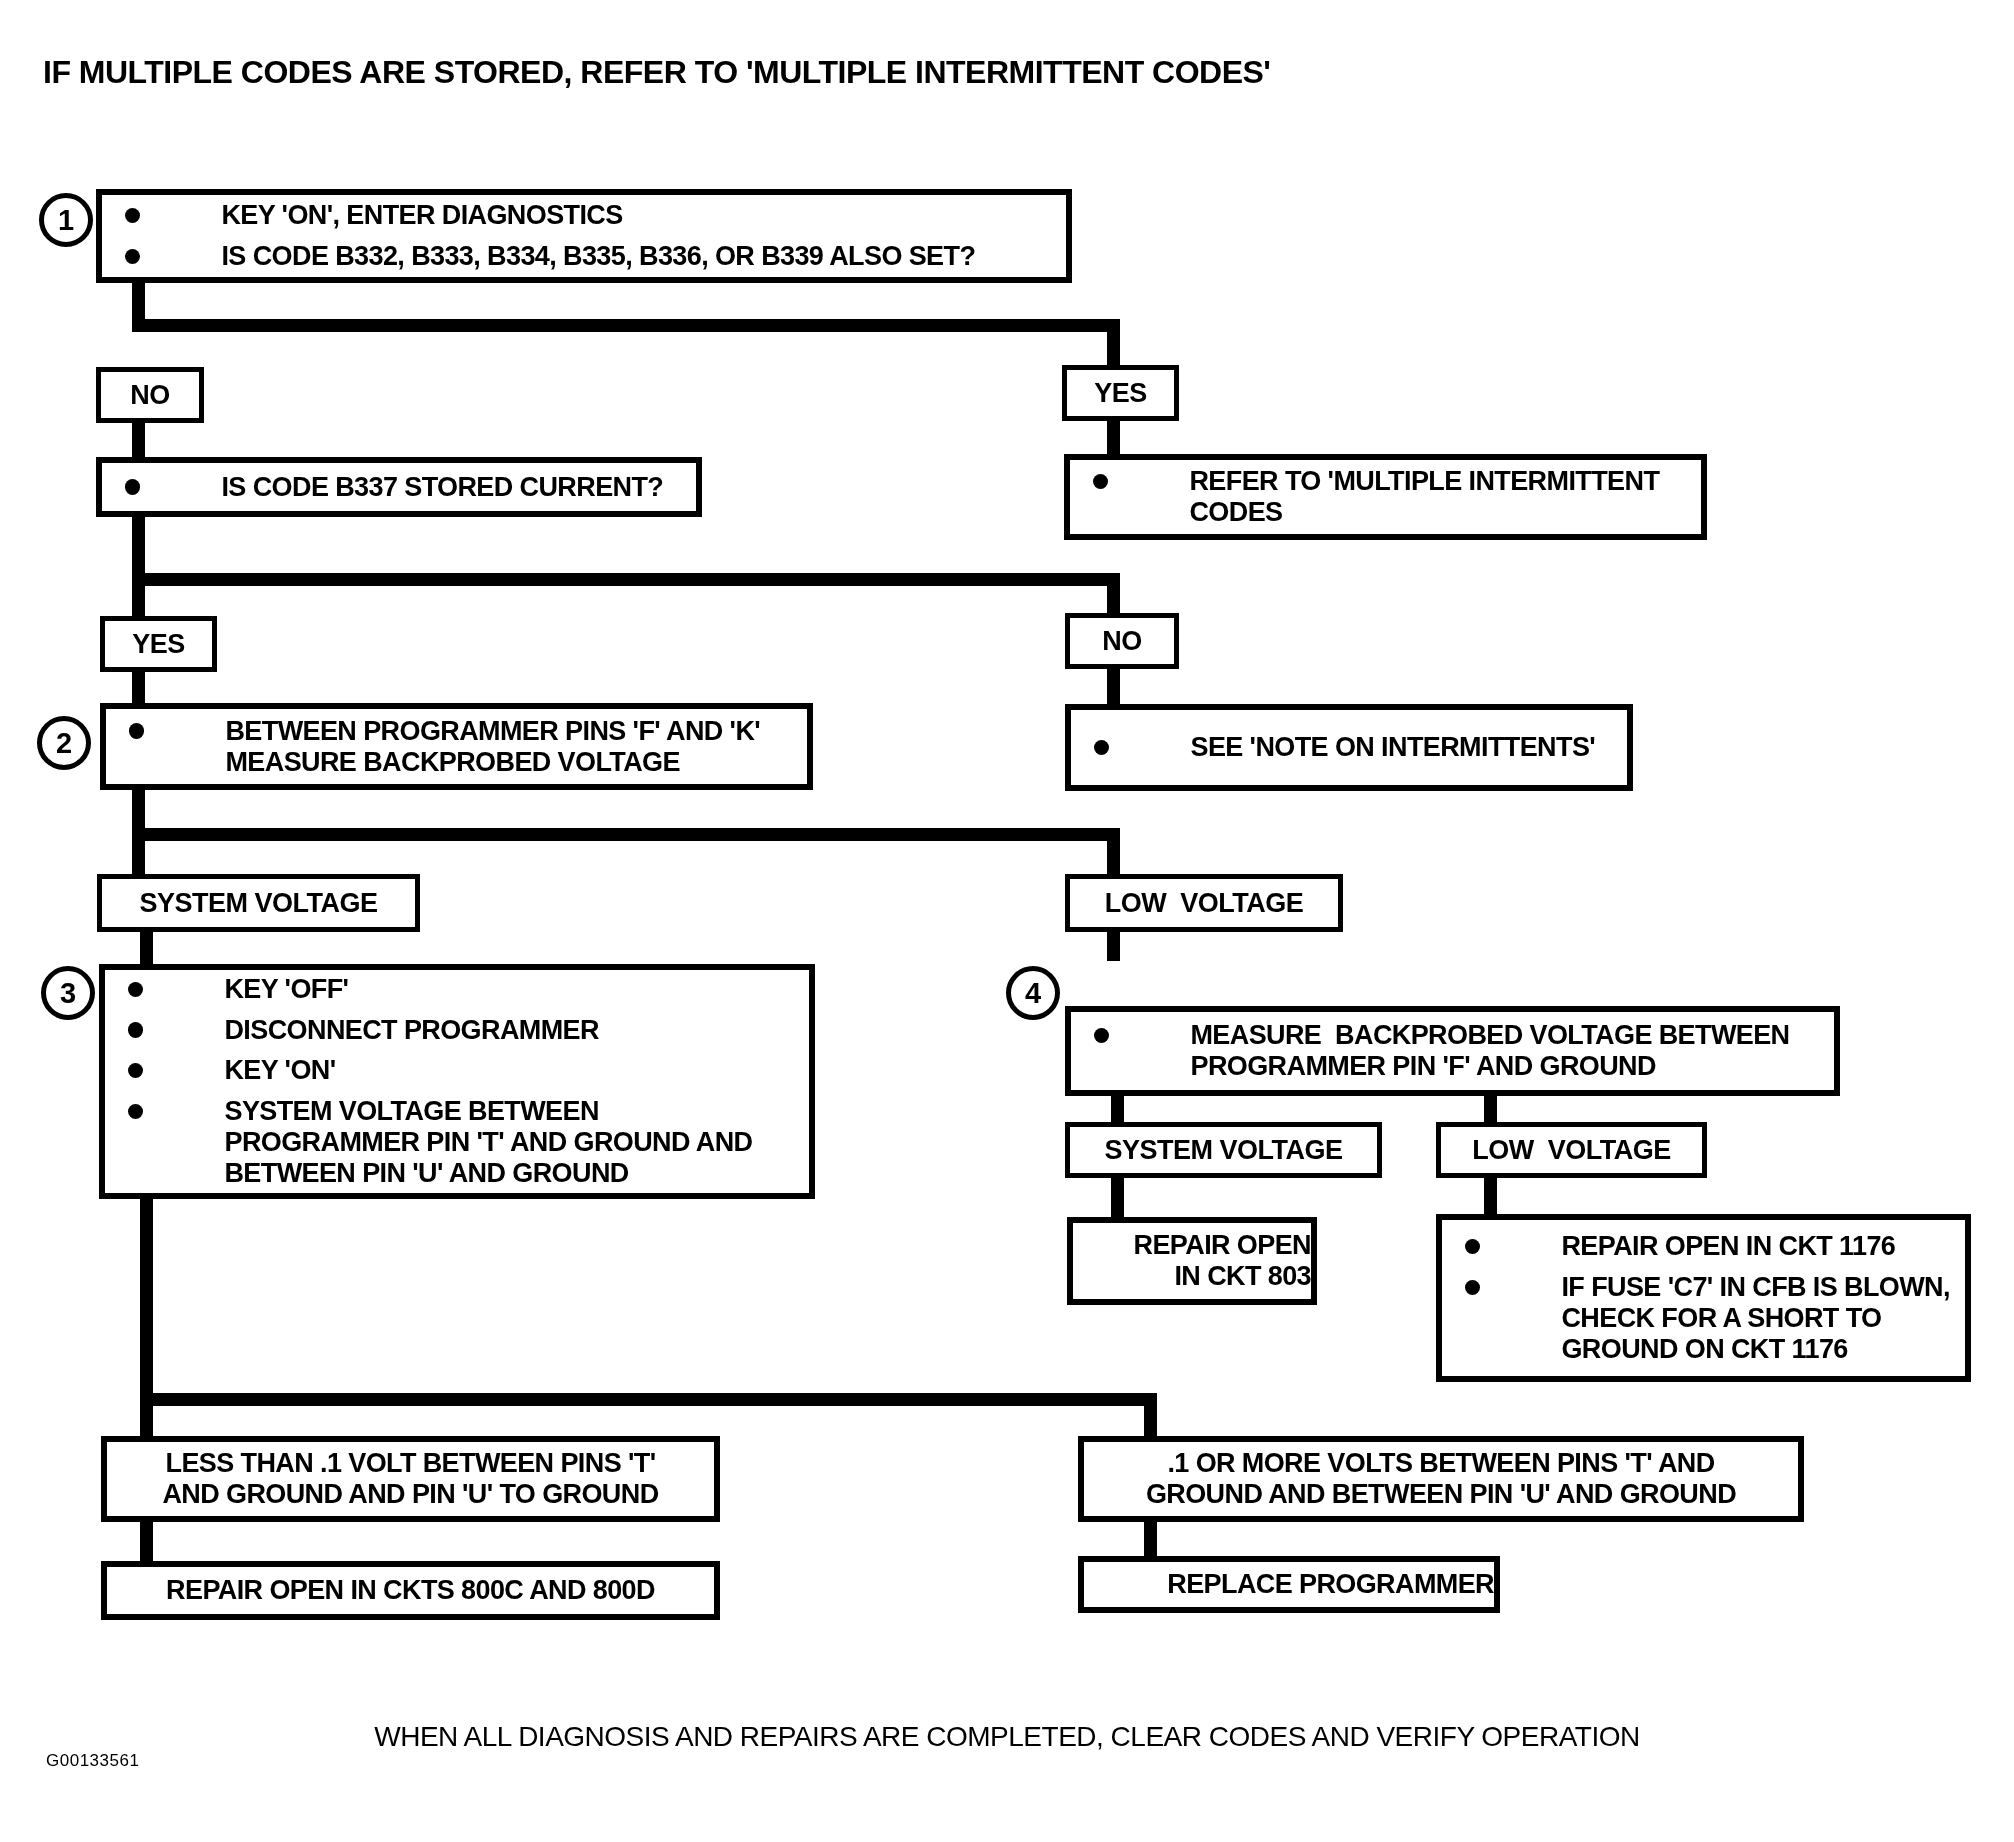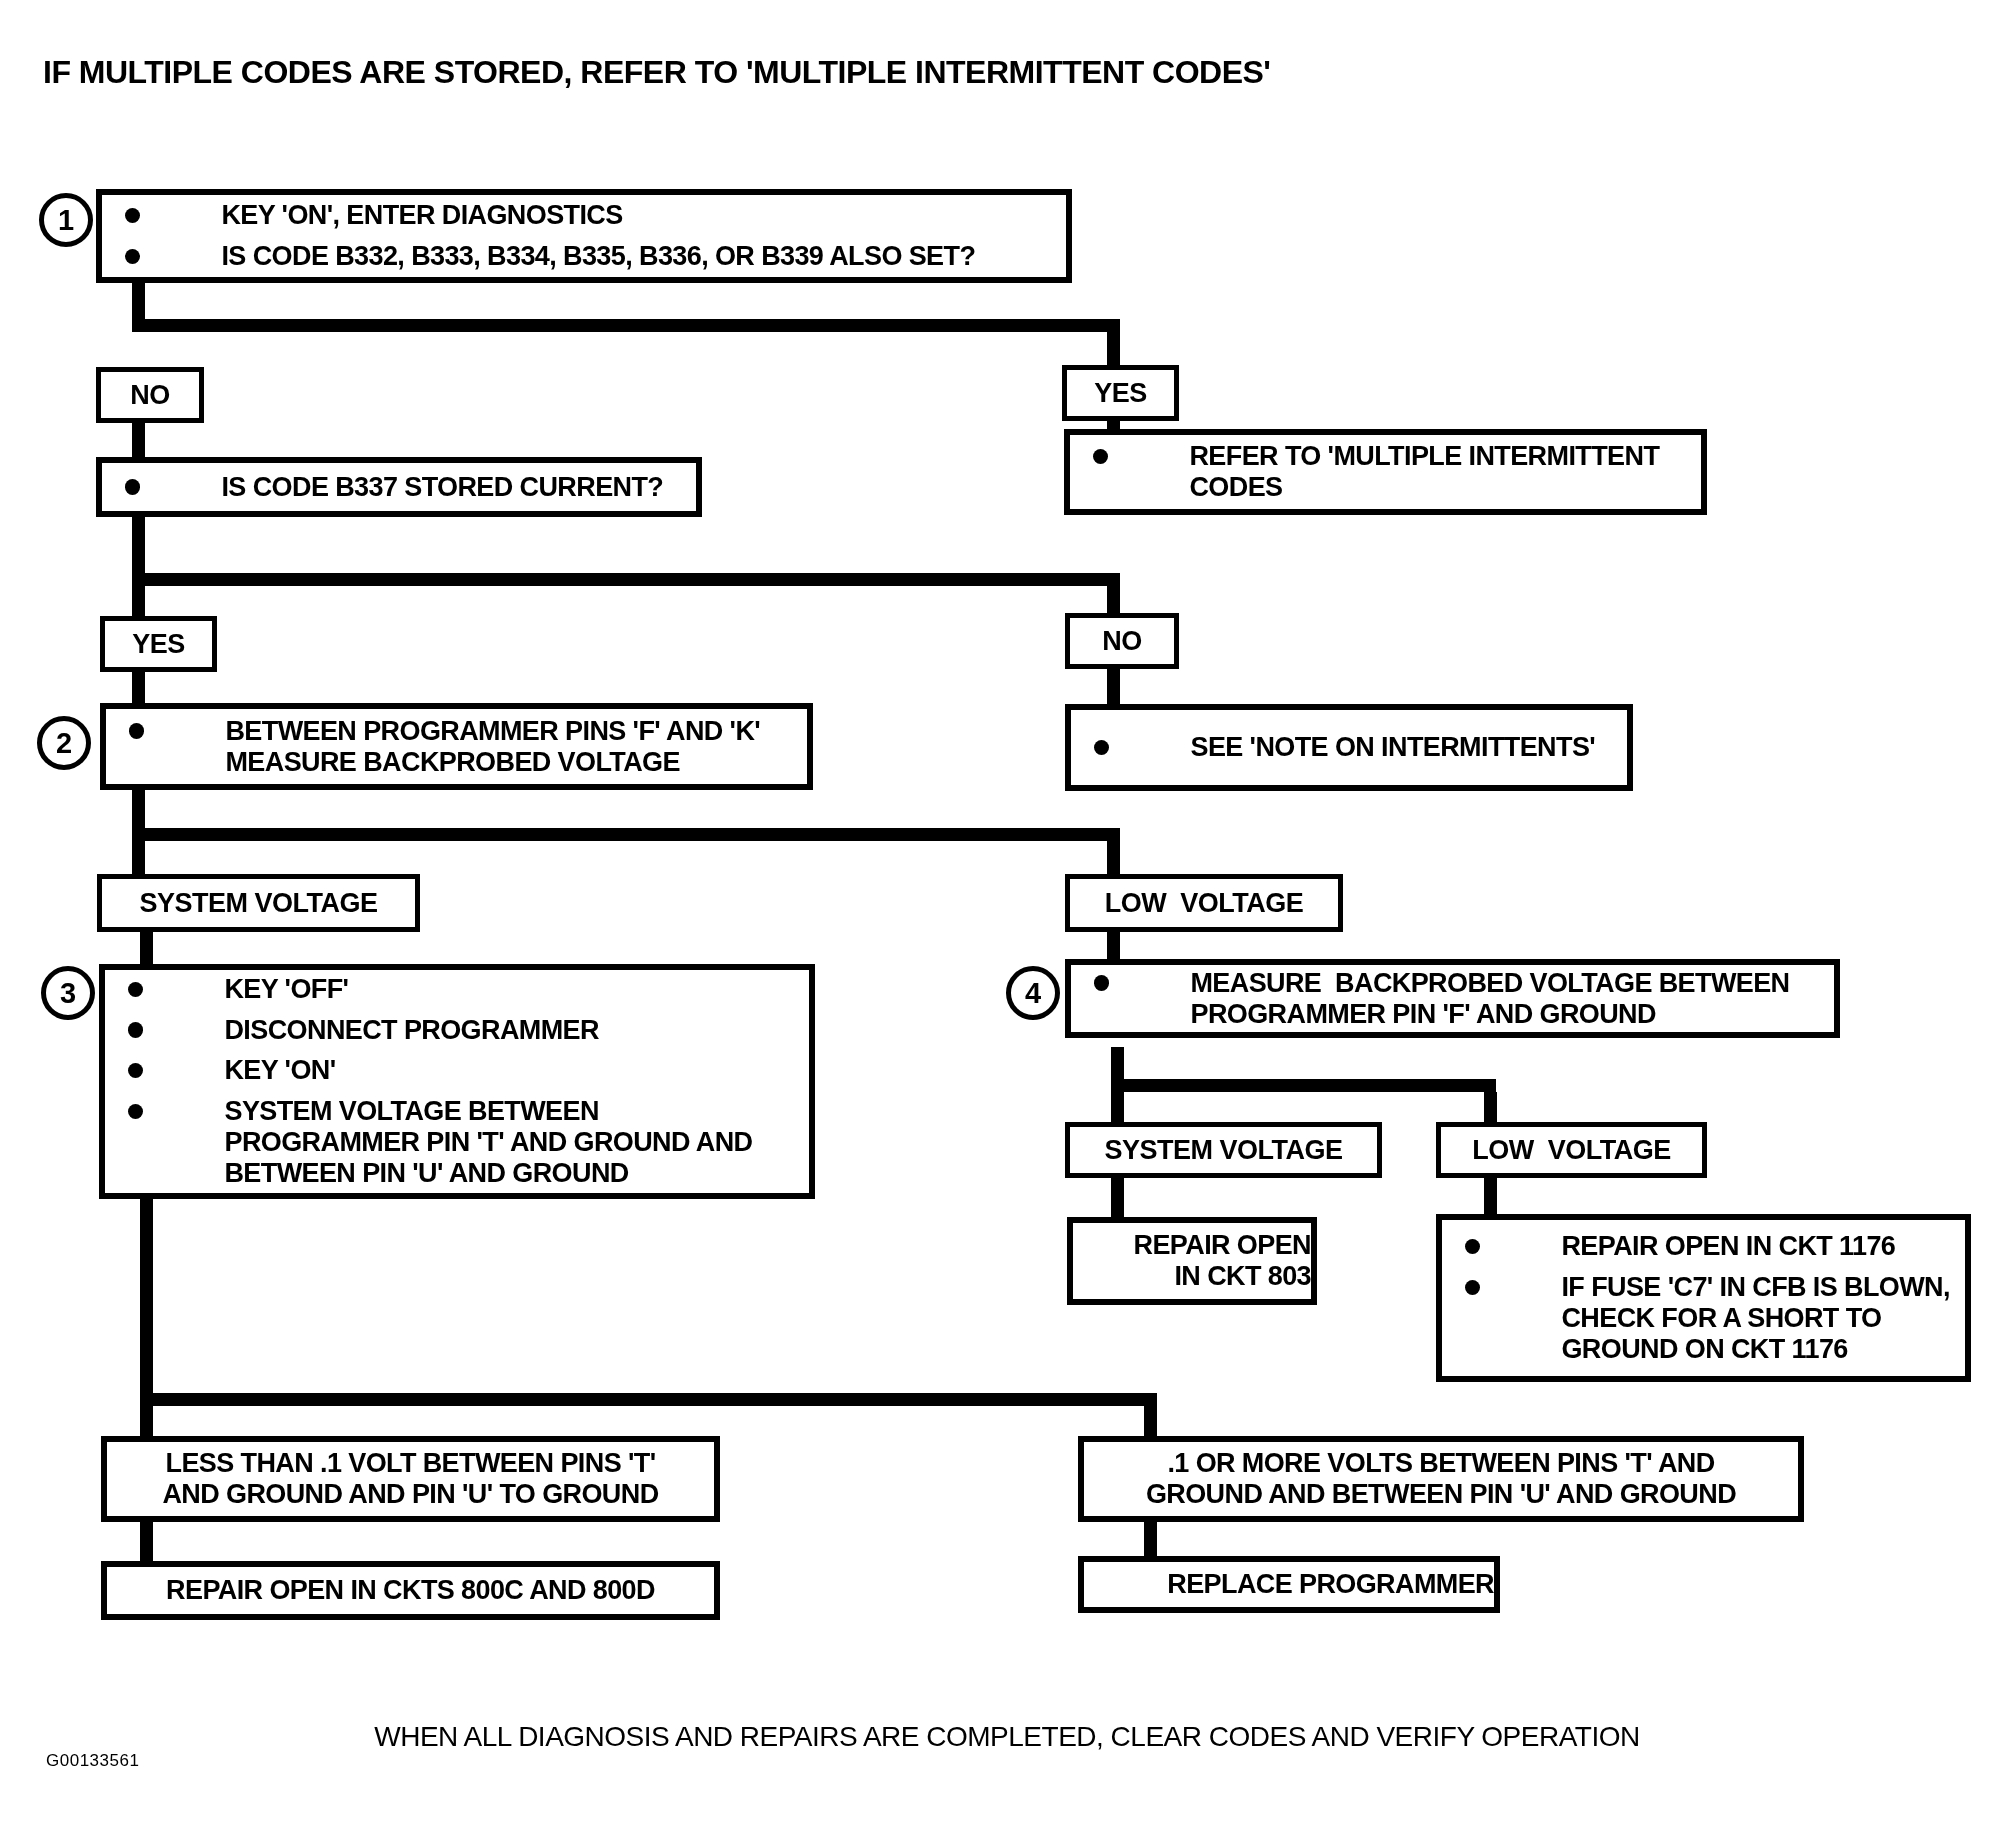--- a/index.html
+++ b/index.html
@@ -110,21 +110,21 @@
     <div class="content">
       <div class="brow">
           <span class="bdot"></span>
         <div class="blines">
             <div class="tline">IS CODE B337 STORED CURRENT?</div>
           </div>
         </div>
     </div>
   </div>
 
-  <div class="box" style="left:1064px;top:429px;width:643px;height:86px">
+  <div class="box" style="left:1064px;top:454px;width:643px;height:86px">
     <div class="content">
       <div class="brow">
           <span class="bdot"></span>
         <div class="blines">
           <div class="tline">REFER TO 'MULTIPLE INTERMITTENT</div>
           <div class="tline">CODES</div>
         </div>
         </div>
     </div>
   </div>
@@ -190,21 +190,21 @@
           <span class="bdot"></span>
         <div class="blines">
           <div class="tline">SYSTEM VOLTAGE BETWEEN</div>
           <div class="tline">PROGRAMMER PIN 'T' AND GROUND AND</div>
           <div class="tline">BETWEEN PIN 'U' AND GROUND</div>
         </div>
         </div>
     </div>
   </div>
 
-  <div class="box" style="left:1065px;top:959px;width:775px;height:79px">
+  <div class="box" style="left:1065px;top:1006px;width:775px;height:90px">
     <div class="content">
       <div class="brow">
           <span class="bdot"></span>
         <div class="blines">
           <div class="tline">MEASURE  BACKPROBED VOLTAGE BETWEEN</div>
           <div class="tline">PROGRAMMER PIN 'F' AND GROUND</div>
         </div>
         </div>
     </div>
   </div>

